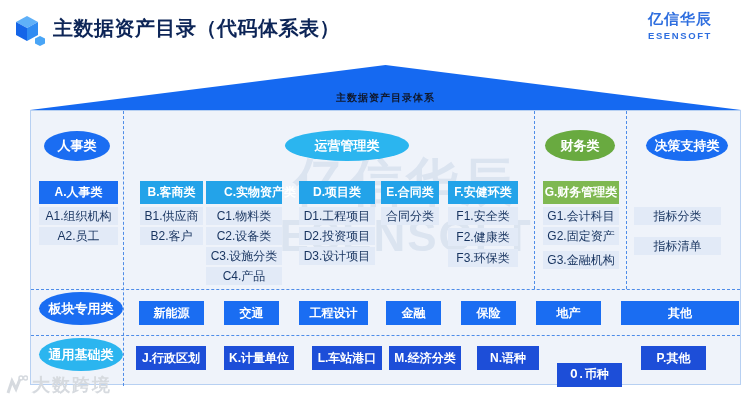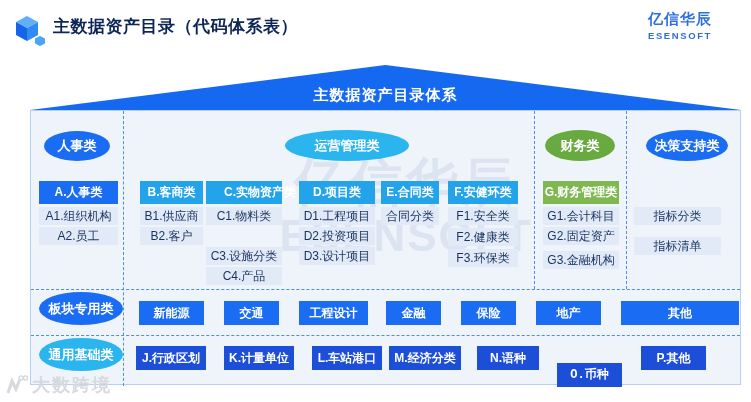--- a/index.html
+++ b/index.html
@@ -7,36 +7,36 @@
   body {
     font-family:"Liberation Sans","DejaVu Sans",sans-serif;
     background:#ffffff; position:relative; overflow:hidden;
   }
   .page { position:absolute; inset:0; }
 
   
   .hdr-logo { position:absolute; left:13px; top:14px; width:34px; height:34px; }
   .page-title {
     position:absolute; left:53px; top:15px;
-    font-size:17px; font-weight:bold; color:#0d2557; letter-spacing:0.5px;
+    font-size:20px; font-weight:bold; color:#0d2557; letter-spacing:0.5px;
     white-space:nowrap;
   }
   .brand { position:absolute; right:39px; top:10px; text-align:left; color:#2e6edf; }
   .brand-name { font-size:15px; font-weight:bold; letter-spacing:1px; display:block; }
   .brand-sub { font-size:9.5px; font-weight:bold; letter-spacing:1.6px; display:block; margin-top:1px; }
 
   
   .roof {
     position:absolute; left:30px; top:65px; width:711px; height:45px;
     background:#1569f1;
     clip-path:polygon(50% 0, 100% 100%, 0 100%);
   }
   .roof-label {
     position:absolute; left:0; right:0; bottom:5px; text-align:center;
-    color:#ffffff; font-size:15px; font-weight:bold; letter-spacing:1px;
+    color:#0f172a; font-size:10px; font-weight:bold; letter-spacing:1px;
   }
 
   
   .dbody {
     position:absolute; left:30px; top:110px; width:711px; height:275px;
     background:#eff3fa; border:1px solid #b7d0f2;
   }
   .vdash { position:absolute; top:0; width:0; border-left:1px dashed #4e8ce8; }
   .hdash { position:absolute; left:0; width:100%; height:0; border-top:1px dashed #4e8ce8; }
 
@@ -132,20 +132,21 @@
           <div class="col-item" style="top: 116px;">A2.员工</div>
         </div>
         <div class="col" style="left: 101px; top: 0px; width: 63px; height: 275px; margin-left: 8px;">
           <div class="col-header cyan" style="top: 70px;">B.客商类</div>
           <div class="col-item" style="top: 96px;">B1.供应商</div>
           <div class="col-item" style="top: 116px;">B2.客户</div>
         </div>
         <div class="col" style="left: 175px; top: 0px; width: 76px; height: 275px;">
           <div class="col-header cyan" style="top: 70px; padding-left: 18px;">C.实物资产类</div>
           <div class="col-item" style="top: 96px;">C1.物料类</div>
+          <div class="col-item" style="top: 116px;">C2.设备类</div>
           <div class="col-item" style="top: 136px;">C3.设施分类</div>
           <div class="col-item" style="top: 156px;">C4.产品</div>
         </div>
         <div class="col" style="left: 268px; top: 0px; width: 76px; height: 275px;">
           <div class="col-header cyan" style="top: 70px;">D.项目类</div>
           <div class="col-item" style="top: 96px;">D1.工程项目</div>
           <div class="col-item" style="top: 116px;">D2.投资项目</div>
           <div class="col-item" style="top: 136px;">D3.设计项目</div>
         </div>
         <div class="col" style="left: 350px; top: 0px; width: 58px; height: 275px;">

